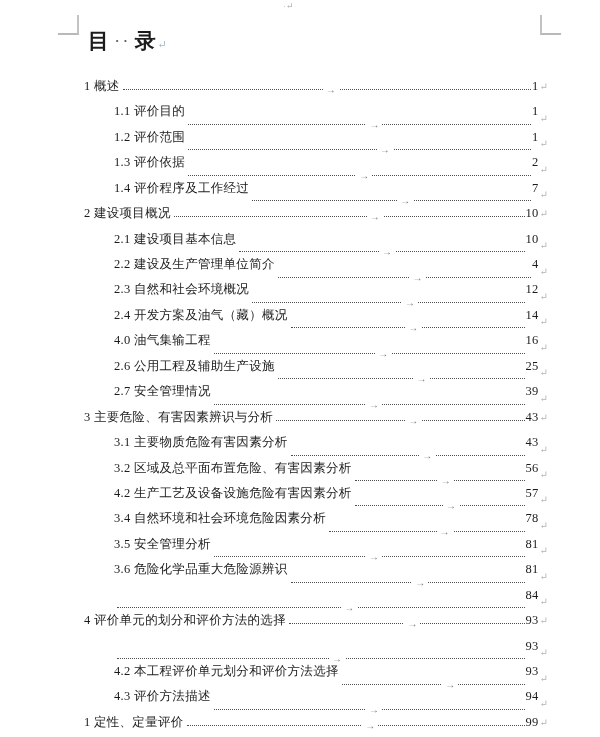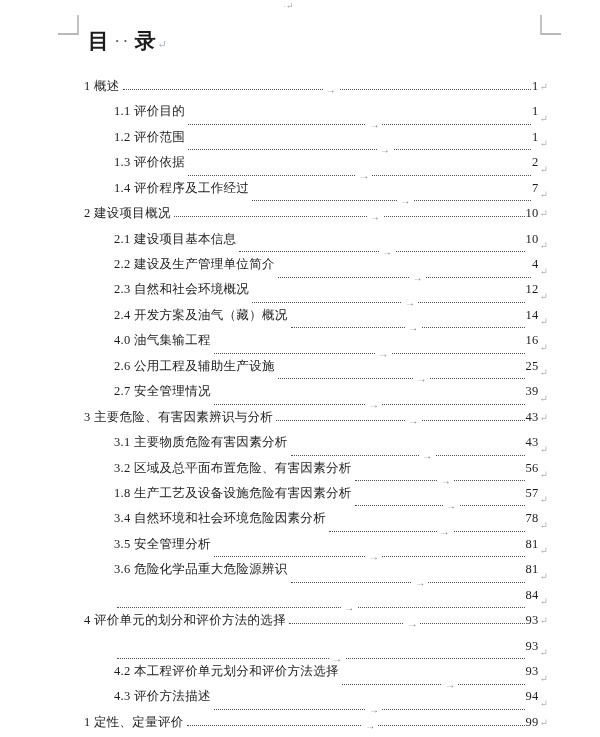--- a/index.html
+++ b/index.html
@@ -165,21 +165,21 @@
   </div>
       <div class="toc-row level-2">
     <span class="toc-label">3.2 区域及总平面布置危险、有害因素分析</span>
     <span class="leader">
       <span class="tab-arrow" style="left: 49%;">→</span>
     </span>
     <span class="pagenum">56</span>
     <span class="row-pilcrow">↵</span>
   </div>
       <div class="toc-row level-2">
-    <span class="toc-label">1.8 生产工艺及设备设施危险有害因素分析</span>
+    <span class="toc-label">4.2 生产工艺及设备设施危险有害因素分析</span>
     <span class="leader">
       <span class="tab-arrow" style="left: 52%;">→</span>
     </span>
     <span class="pagenum">57</span>
     <span class="row-pilcrow">↵</span>
   </div>
       <div class="toc-row level-2">
     <span class="toc-label">3.4 自然环境和社会环境危险因素分析</span>
     <span class="leader">
       <span class="tab-arrow" style="left: 55%;">→</span>

